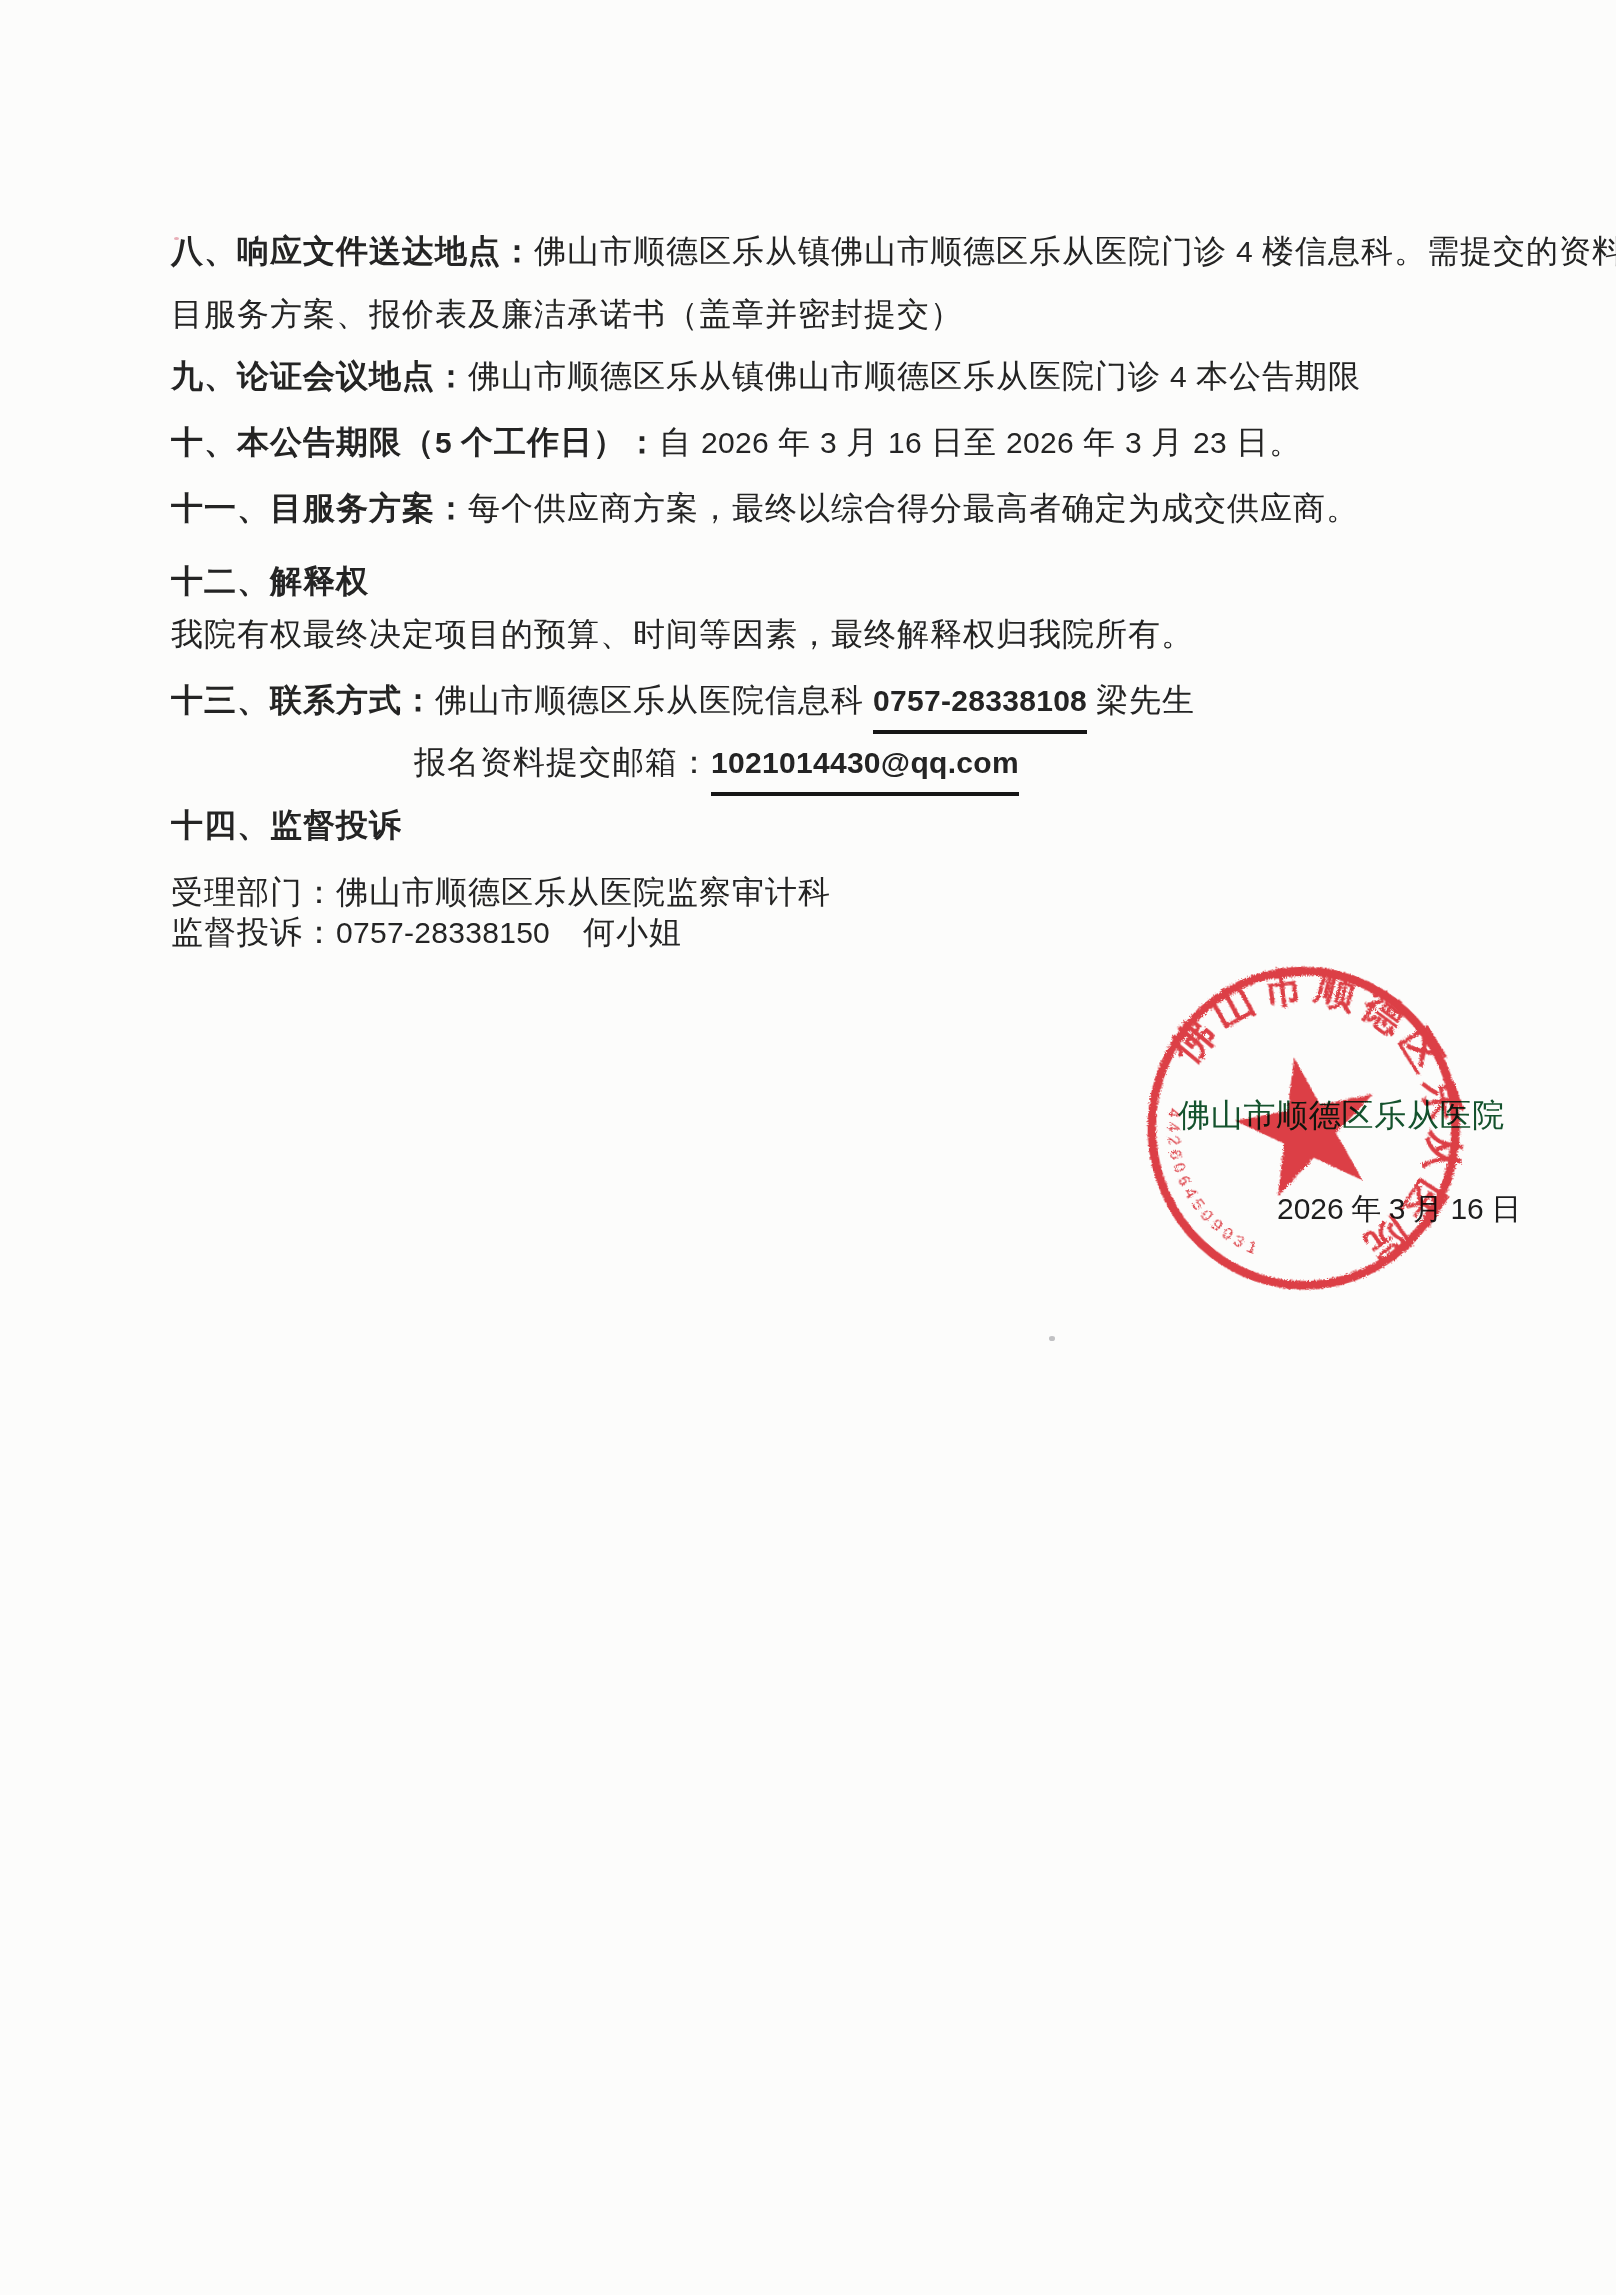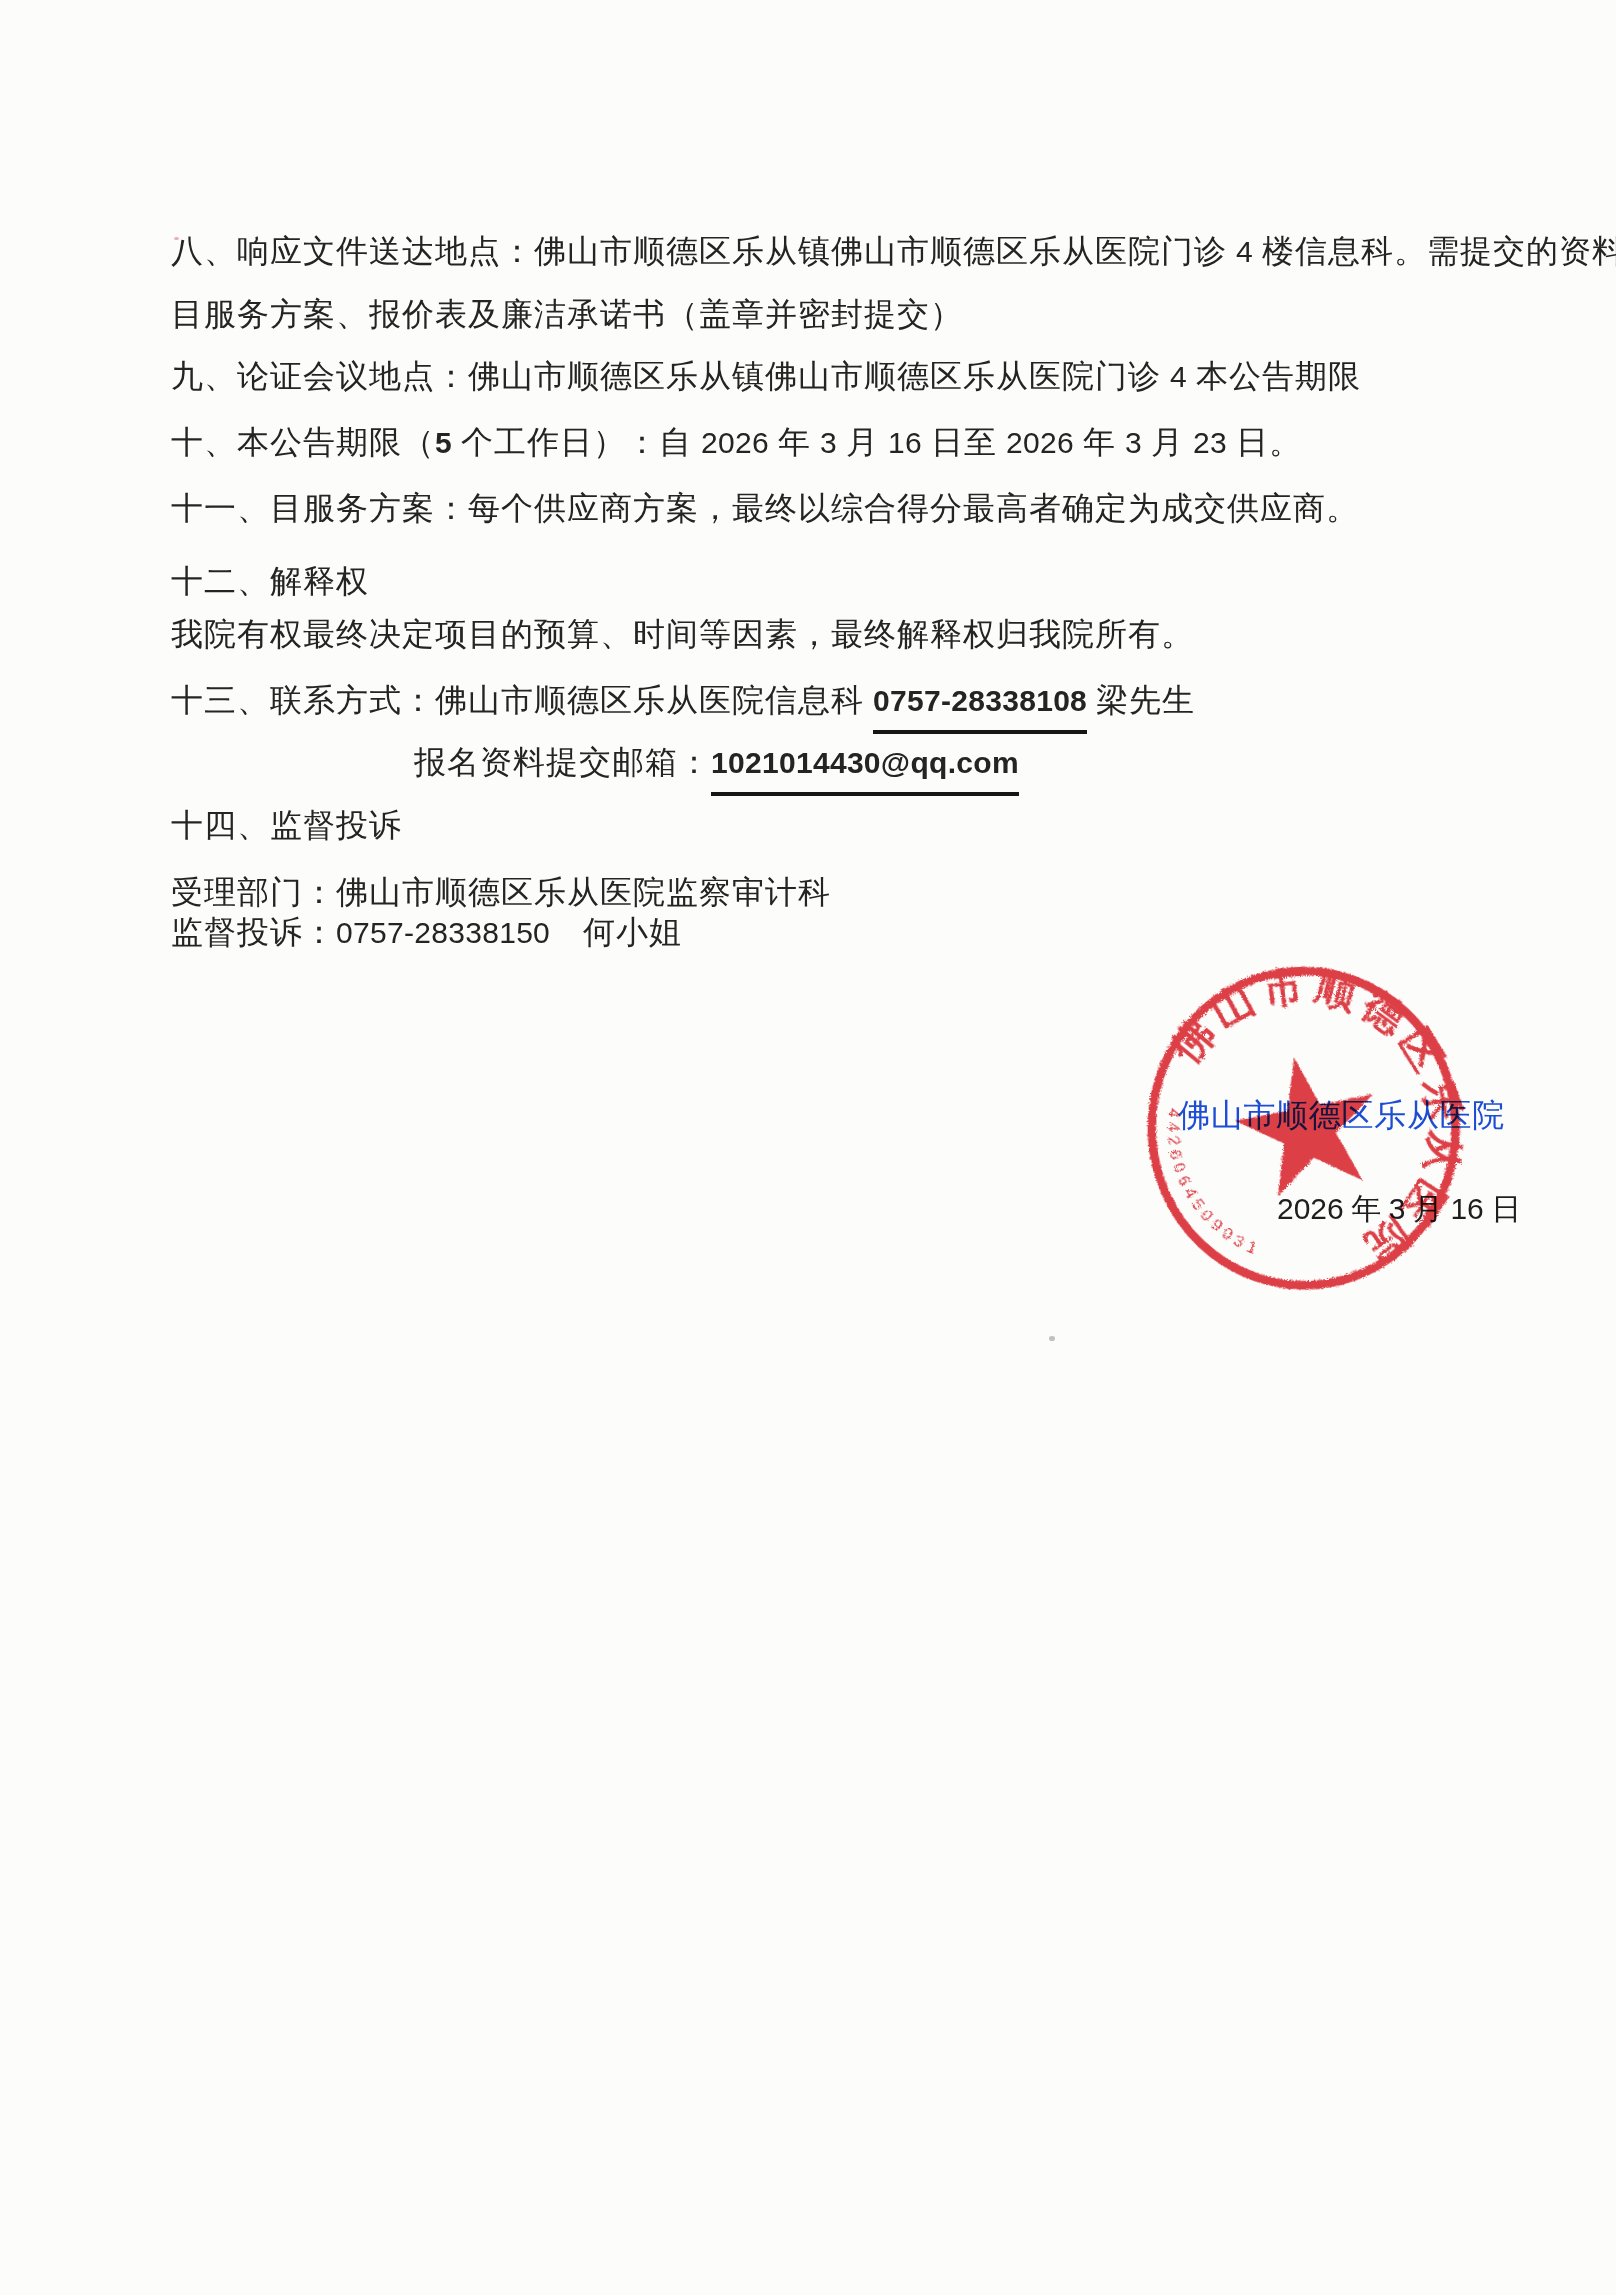--- a/index.html
+++ b/index.html
@@ -16,28 +16,28 @@
   }
   .line{
     position:absolute;
     left:135px;
     font-size:32px;
     line-height:1;
     letter-spacing:1px;
     white-space:pre;
   }
   .indent{left:378px;}
-  .b{font-weight:normal;margin-top:28px;}
+  .b{font-weight:bold;margin-top:28px;}
   .n{font-family:"Liberation Sans","DejaVu Sans",sans-serif;font-size:30px;letter-spacing:0.3px;}
   .nb{font-family:"Liberation Sans","DejaVu Sans",sans-serif;font-size:30px;font-weight:bold;letter-spacing:0.3px;}
   .u{border-bottom:4px solid #161616;padding-bottom:13px;}
   .sig-org{
     position:absolute;left:1178px;top:1099px;
     font-size:32px;letter-spacing:0.7px;line-height:1;
-    white-space:pre;z-index:3;mix-blend-mode:multiply;color:#1d4ed8;
+    white-space:pre;z-index:3;mix-blend-mode:multiply;color:#14532d;
   }
   .sig-date{
     position:absolute;left:1247px;top:1164px;
     font-size:30px;line-height:1;white-space:pre;
     z-index:3;mix-blend-mode:multiply;color:#1e1e1e;text-align:right;
   }
   .sig-date .dn{font-family:"Liberation Sans","DejaVu Sans",sans-serif;font-size:30px;}
   .seal{
     position:absolute;left:1134px;top:965px;
     width:342px;height:342px;z-index:2;

